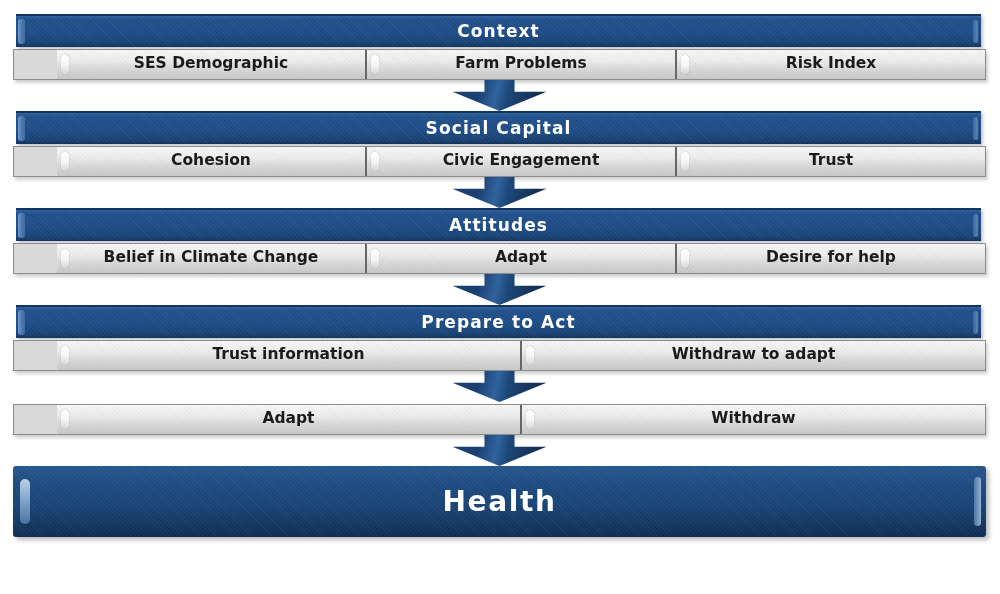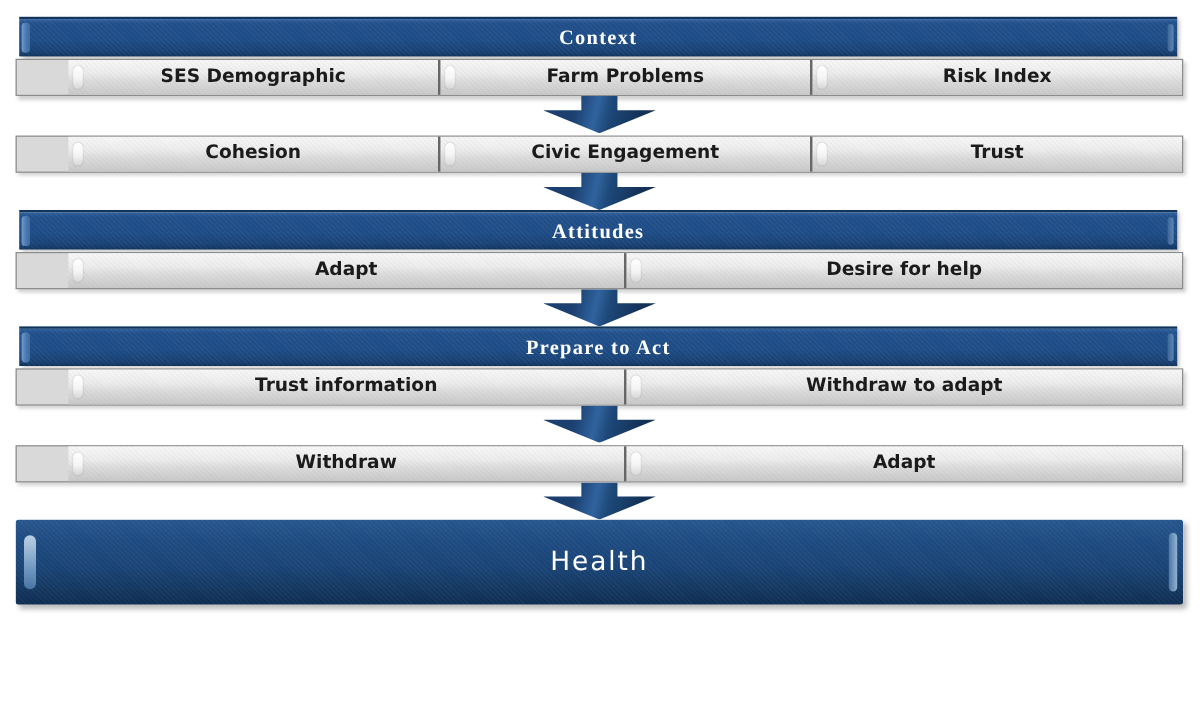--- a/index.html
+++ b/index.html
@@ -37,21 +37,20 @@
     align-items: center;
     justify-content: center;
   }
   .header-label {
     color: #ffffff;
     font-size: 17px;
     font-weight: bold;
     letter-spacing: 1.1px;
     line-height: 1;
     padding-bottom: 1px;
-    font-family: Liberation Serif, serif;
   }
   .bevel {
     position: absolute;
     border-radius: 3px;
   }
   .bevel-left {
     left: 2px; top: 3px; width: 7px; height: 25px;
     background: linear-gradient(90deg, #7aa3cf 0%, #4f7cb2 55%, #3f6fa8 100%);
     opacity: 0.9;
   }
@@ -125,22 +124,22 @@
     background-image:
       repeating-linear-gradient(45deg, rgba(255,255,255,0.04) 0 1px, transparent 1px 3px),
       linear-gradient(180deg, #27568d 0%, #1d4a80 28%, #1a4476 55%, #14375f 82%, #0f2c50 100%);
     box-shadow: 3px 3px 4px rgba(120,120,120,0.5);
     display: flex;
     align-items: center;
     justify-content: center;
   }
   .health-label {
     color: #ffffff;
-    font-size: 22px;
-    font-weight: normal;
+    font-size: 28px;
+    font-weight: bold;
     letter-spacing: 1.6px;
   }
   .health-capsule {
     position: absolute;
     left: 7px; top: 13px;
     width: 10px; height: 45px;
     border-radius: 5px;
     background: linear-gradient(180deg, #cfdfee 0%, #8fb2d4 45%, #4e7aab 100%);
     opacity: 0.9;
   }
@@ -179,20 +178,25 @@
           <span class="sub-label">Risk Index</span>
         </div>
       </div>
     </div>
 
     <div class="arrow-zone">
       <div class="down-arrow"></div>
     </div>
 
     <div class="section">
+      <div class="header-bar">
+        <span class="bevel bevel-left"></span>
+        <span class="header-label">Social Capital</span>
+        <span class="bevel bevel-right"></span>
+      </div>
       <div class="sub-row">
         <div class="sub-item">
           <span class="capsule"></span>
           <span class="sub-label">Cohesion</span>
         </div>
         <div class="sub-item">
           <span class="capsule"></span>
           <span class="sub-label">Civic Engagement</span>
         </div>
         <div class="sub-item">
@@ -208,20 +212,24 @@
 
     <div class="section">
       <div class="header-bar">
         <span class="bevel bevel-left"></span>
         <span class="header-label">Attitudes</span>
         <span class="bevel bevel-right"></span>
       </div>
       <div class="sub-row">
         <div class="sub-item">
           <span class="capsule"></span>
+          <span class="sub-label">Belief in Climate Change</span>
+        </div>
+        <div class="sub-item">
+          <span class="capsule"></span>
           <span class="sub-label">Adapt</span>
         </div>
         <div class="sub-item">
           <span class="capsule"></span>
           <span class="sub-label">Desire for help</span>
         </div>
       </div>
     </div>
 
     <div class="arrow-zone">
@@ -247,25 +255,25 @@
     </div>
 
     <div class="arrow-zone">
       <div class="down-arrow"></div>
     </div>
 
     <div class="section">
       <div class="sub-row">
         <div class="sub-item">
           <span class="capsule"></span>
+          <span class="sub-label">Adapt</span>
+        </div>
+        <div class="sub-item">
+          <span class="capsule"></span>
           <span class="sub-label">Withdraw</span>
-        </div>
-        <div class="sub-item">
-          <span class="capsule"></span>
-          <span class="sub-label">Adapt</span>
         </div>
       </div>
     </div>
 
     <div class="arrow-zone">
       <div class="down-arrow"></div>
     </div>
 
     <div class="health-bar">
       <span class="health-capsule"></span>

